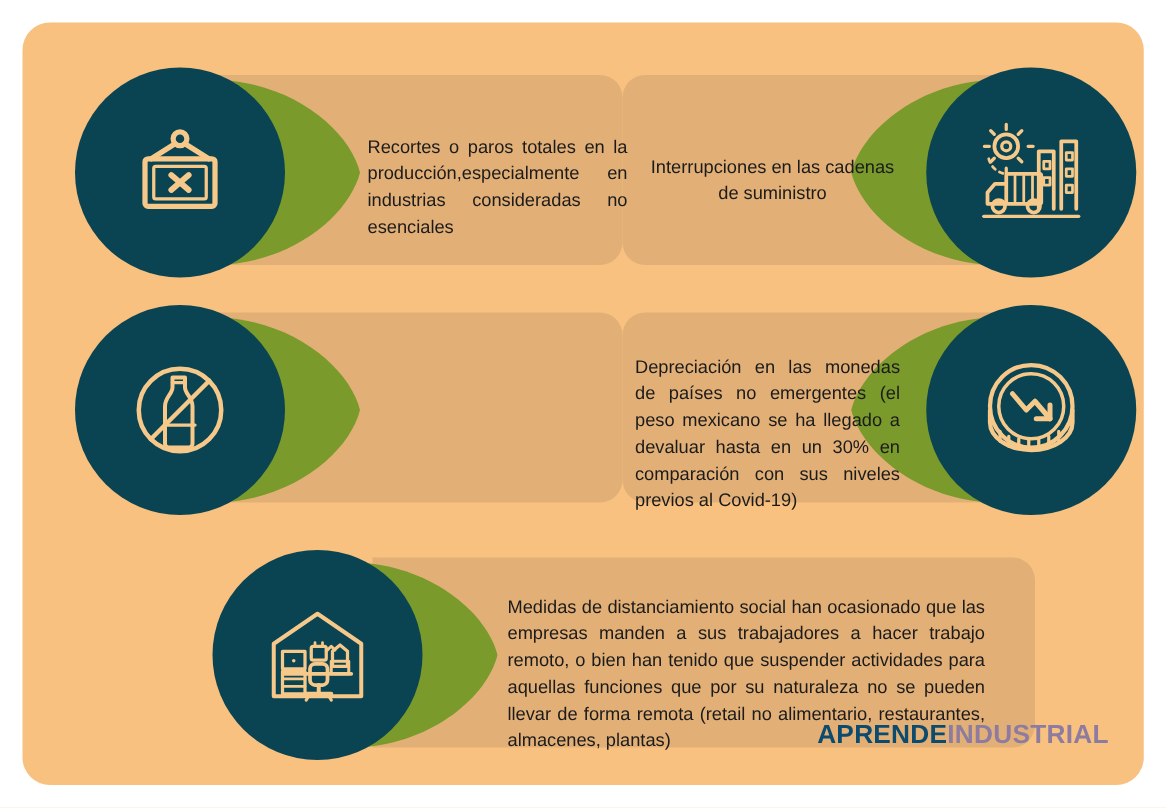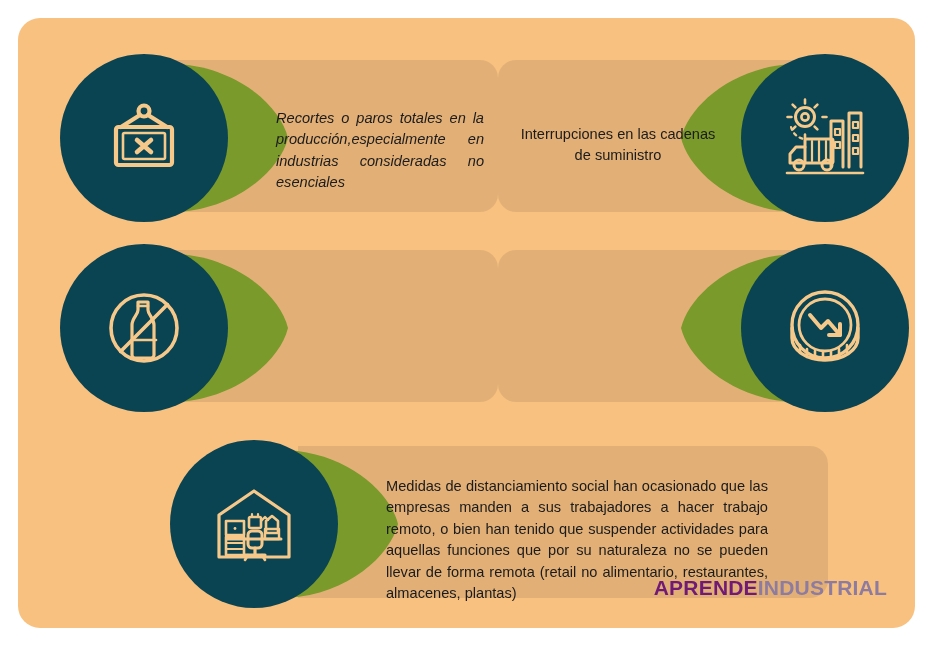--- a/index.html
+++ b/index.html
@@ -74,39 +74,39 @@
     position: absolute;
     z-index: 4;
     color: #1b1b1b;
     font-size: 14.6px;
     line-height: 1.47;
     text-align: justify;
     font-family: "Liberation Sans", "DejaVu Sans", sans-serif;
   }
   .txt.ragged { text-align: center; }
 
-  .t1 { left: 258px; top: 90px;  width: 208px; font-style: italic; }
+  .t1 { left: 276px; top: 90px;  width: 208px; }
   .t2 { left: 496px; top: 106px; width: 208px; }
   .t3 { left: 258px; top: 288px; width: 200px; }
   .t4 { left: 490px; top: 266px; width: 212px; }
-  .t5 { left: 368px; top: 458px; width: 382px; }
+  .t5 { left: 388px; top: 458px; width: 382px; }
 
   
   .logo {
     position: absolute;
     right: 28px;
     bottom: 28px;
     z-index: 6;
     font-size: 21px;
     font-weight: bold;
     letter-spacing: 0.2px;
     white-space: nowrap;
     font-family: "Liberation Sans", "DejaVu Sans", sans-serif;
   }
-  .logo .a { color: #701a75; }
+  .logo .a { color: #0c4a6e; }
   .logo .b { color: #8d7ba0; text-align: right; }
 </style>
 </head>
 <body>
 
 <div class="stage">
   <div class="card">
 
     <div class="panel panel-1"></div>
 
@@ -199,20 +199,21 @@
           <path d="M12 45 v10 a33 22 0 0 0 66 0 v-10"></path>
           <path d="M20 62 v8 M27 66 v8 M35 68 v8 M43 69 v8 M51 68 v8 M59 66 v8 M67 62 v8" stroke-width="2.6"></path>
           <circle cx="45" cy="42" r="33"></circle>
           <circle cx="45" cy="42" r="26" stroke-width="2.8"></circle>
           <path d="M30 32 L41 45 L48 38 L60 52" stroke-width="4"></path>
           <path d="M60 41 v11 h-11" stroke-width="4"></path>
         </svg>
       </span>
     </div>
 
+    <div class="txt t4">Depreciación en las monedas de países no emergentes (el peso mexicano se ha llegado a devaluar hasta en un 30% en comparación con sus niveles previos al Covid-19)</div>
 
     <div class="panel panel-5"></div>
 
     <div class="blob" style="left:260px; top:422px;">
       <svg width="140" height="168" viewBox="0 0 140 168" aria-hidden="true">
         <path d="M10 10 C 70 14, 112 52, 120 84 C 112 116, 70 154, 10 158 L 10 10 Z" fill="#7a9a2b"></path>
       </svg>
     </div>
 
     <div class="bubble b5">

